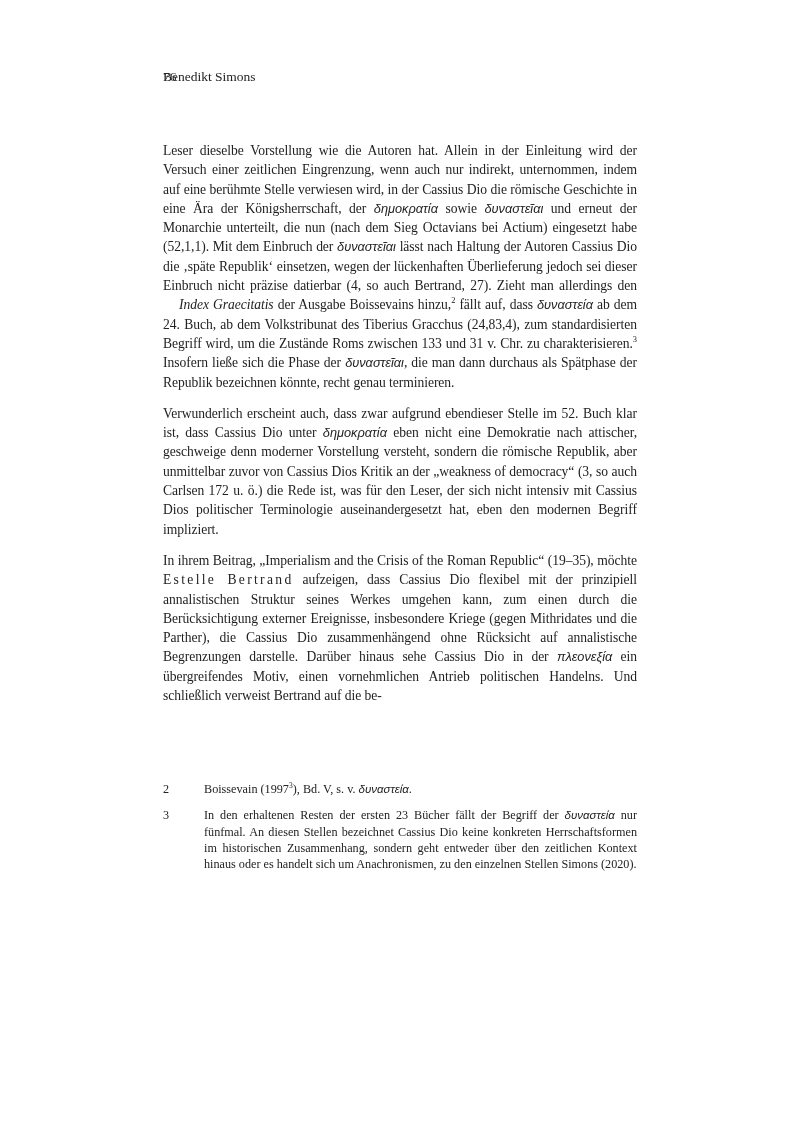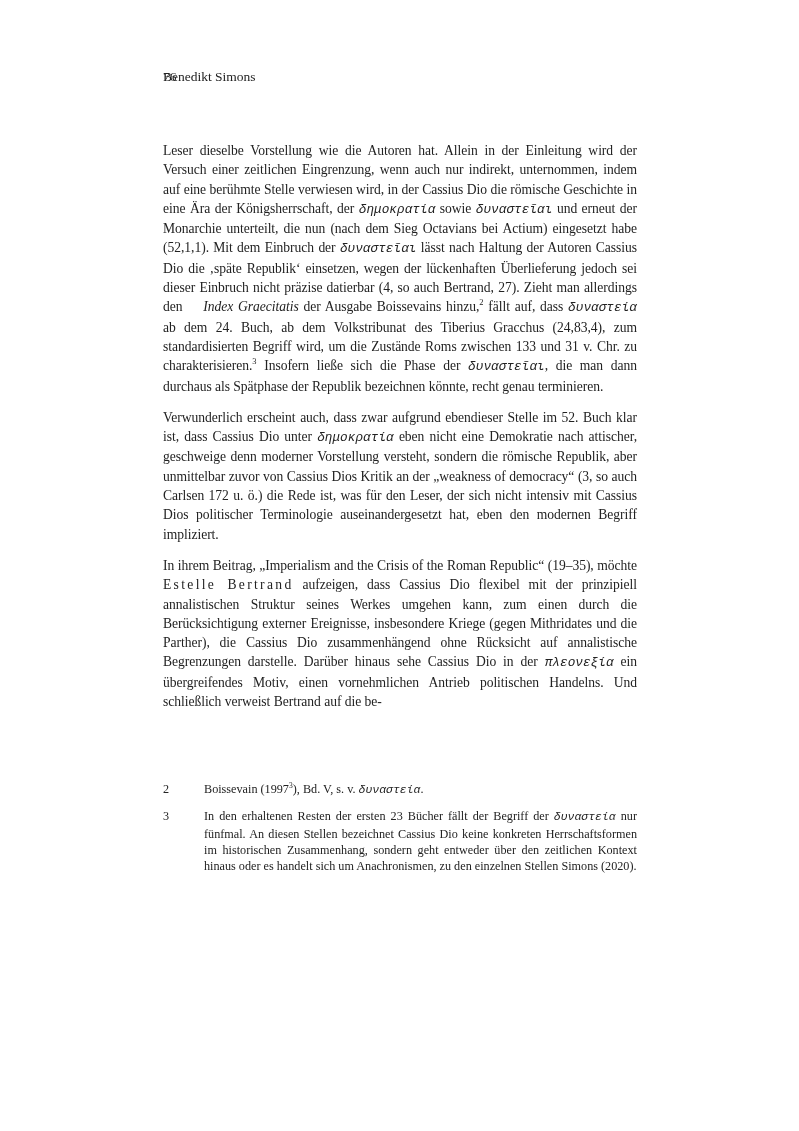--- a/index.html
+++ b/index.html
@@ -65,21 +65,21 @@
   }
   .fn-marker {
     flex: 0 0 41px;
     text-align: left;
   }
   .fn-text {
     flex: 1 1 auto;
     text-align: justify;
   }
   .seg-greek {
-    font-family: Liberation Mono, monospace;
+    font-family: Liberation Sans, sans-serif;
     font-style: italic;
     font-size: 0.94em;
     letter-spacing: 0;
   }
   .seg-italic {
     font-style: italic;
     margin-left: 16px;
   }
   .seg-sup {
     font-size: 0.62em;

